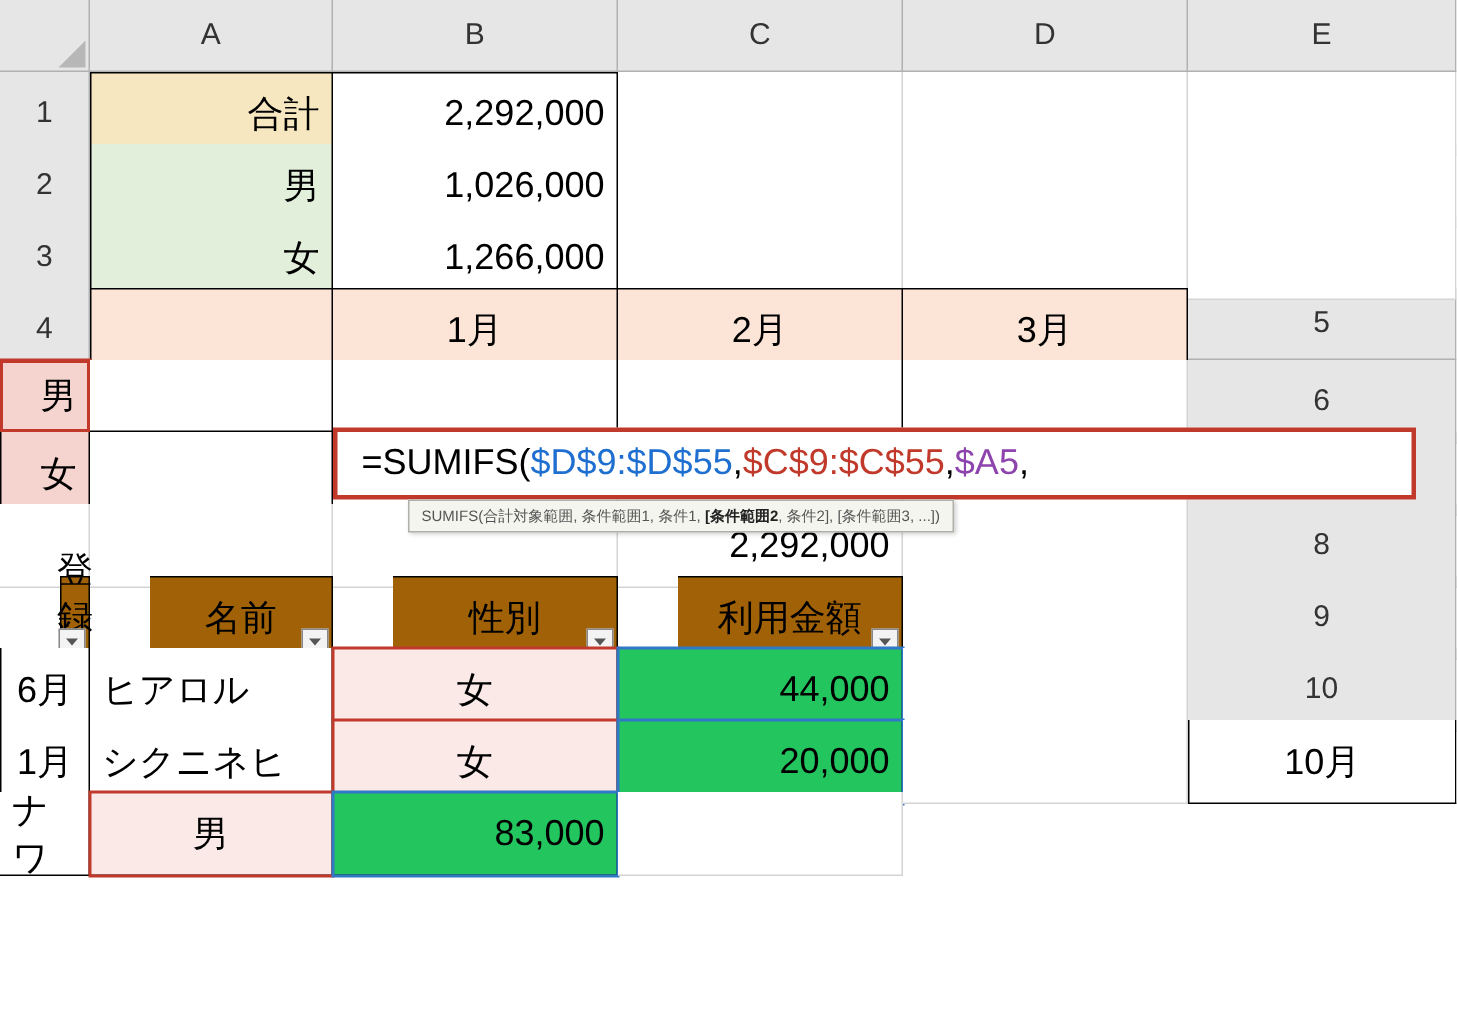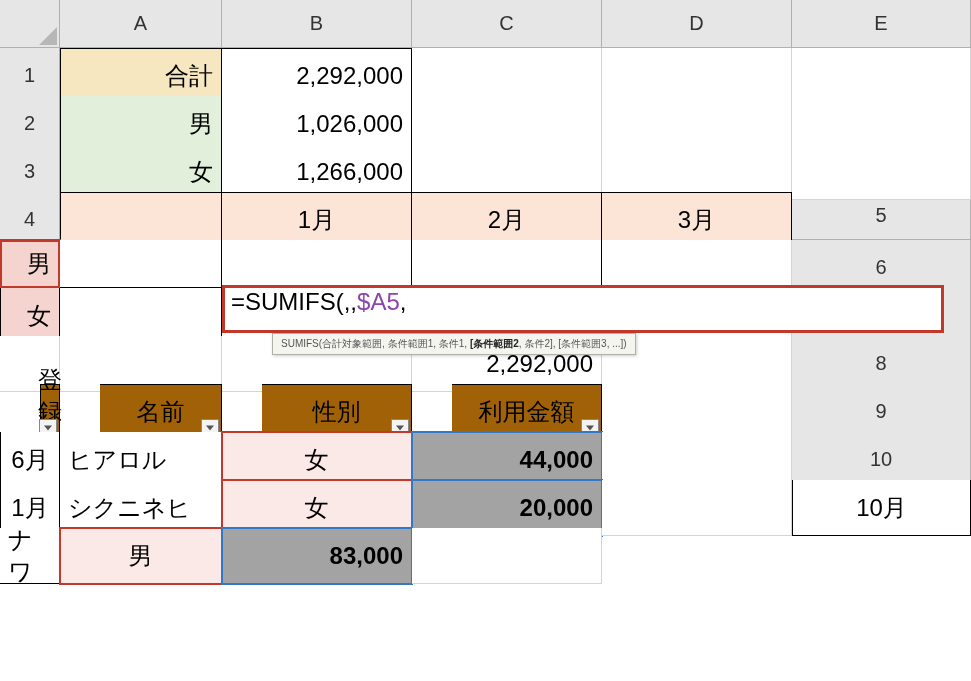--- a/index.html
+++ b/index.html
@@ -64,21 +64,21 @@
   }
   .r { justify-content: flex-end; }
   .c { justify-content: center; }
   .l { justify-content: flex-start; }
   .bg-tan { background: #f6e7c1; }
   .bg-green { background: #e2efdb; }
   .bg-peach { background: #fce5d7; }
   .bg-rose { background: #f5d3cf; }
   .bg-bluehdr { background: #a16207; margin-left: 40px; }
   .bg-rosecell { background: #fbe9e8; }
-  .bg-bluesel { background: #a3a3a3; font-weight: bold; }
+  .bg-bluesel { background: #22c55e; }
   .br-black { border: 1px solid #000; }
   .bt-black { border-top: 1px solid #000; }
   .bb-black { border-bottom: 1px solid #000; }
   .bl-black { border-left: 1px solid #000; }
   .brr-black { border-right: 1px solid #000; }
   .thick-red { outline: 3px solid #c0392b; outline-offset: -2px; }
   .sel-blue { outline: 2px solid #3178c6; outline-offset: -1px; }
   .sel-red { outline: 2px solid #c0392b; outline-offset: -1px; }
   .filter-btn {
     position: absolute;
@@ -93,21 +93,22 @@
   .filter-btn svg { width: 8px; height: 6px; }
   .formula-overlay {
     position: absolute;
     left: 222px;
     top: 285px;
     width: 722px;
     height: 48px;
     border: 3px solid #c0392b;
     background: #fff;
     display: flex;
-    padding: 0 6px;
+    align-items: center;
+    padding: 0 16px;
     font-size: 24px;
     font-family: "Yu Gothic", sans-serif;
     z-index: 10;
   }
   .formula-overlay .black { color: #000; }
   .formula-overlay .blue { color: #1f6fd0; }
   .formula-overlay .red { color: #c0392b; }
   .formula-overlay .purple { color: #8e44ad; }
   .tooltip {
     position: absolute;
@@ -237,21 +238,23 @@
   <div class="cell c bl-black bb-black brr-black rh-56">10月</div>
   <div class="cell l bb-black brr-black rh-56">ナワ</div>
   <div class="cell c bg-rosecell bb-black brr-black sel-red rh-56">男</div>
   <div class="cell r bg-bluesel bb-black brr-black sel-blue rh-56">83,000</div>
   <div class="cell rh-56"></div>
 
 </div>
 
 <div class="formula-overlay">
   <span class="black">=SUMIFS(</span>
+    <span class="blue">$D$9:$D$55</span>
     <span class="black">,</span>
+    <span class="red">$C$9:$C$55</span>
     <span class="black">,</span>
     <span class="purple">$A5</span>
     <span class="black">,</span>
 </div>
 
 <div class="tooltip">
   <span>SUMIFS(</span><span>合計対象範囲</span><span>, </span><span>条件範囲1</span><span>, </span><span>条件1</span><span>, </span><span class="bold">[条件範囲2</span><span>, </span><span>条件2]</span><span>, </span><span>[条件範囲3, ...])</span>
 </div>
 
 </body></html>

